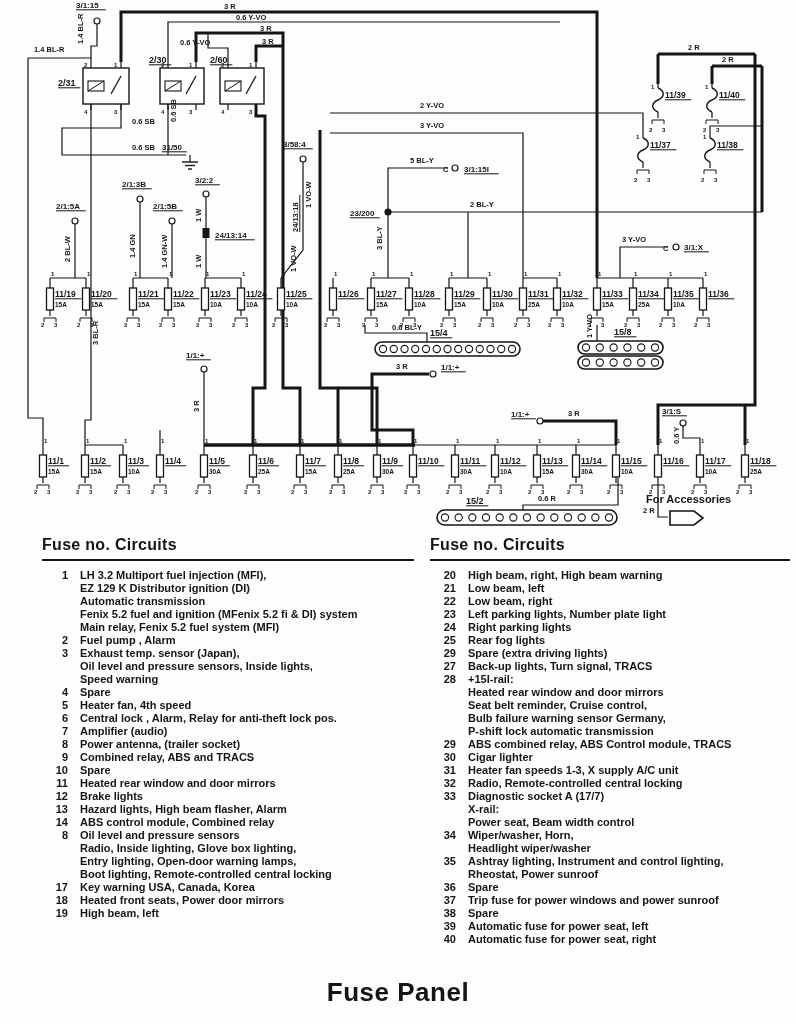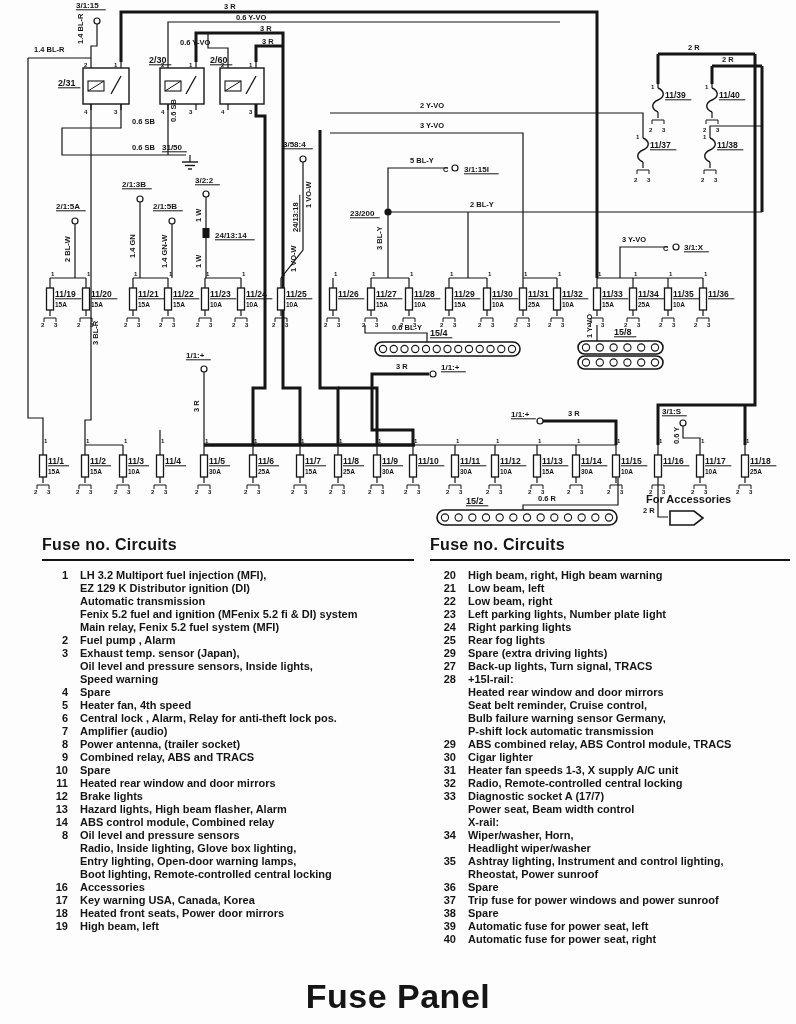--- a/index.html
+++ b/index.html
@@ -10,21 +10,21 @@
   .legend{position:absolute;top:536px;font-weight:bold;}
   .legend-left{left:42px;width:372px;}
   .legend-right{left:430px;width:360px;}
   .legend-header{font-size:16px;font-weight:bold;border-bottom:2px solid #151515;
                  padding-bottom:5px;margin-bottom:8px;letter-spacing:.3px;}
   .rows{font-size:11px;line-height:13px;}
   .item{display:flex;}
   .no{width:26px;text-align:right;padding-right:12px;flex-shrink:0;}
   .txt{flex:1;}
   .title{position:absolute;left:0;right:0;top:977px;text-align:center;
-         font-size:34px;font-weight:bold;letter-spacing:.5px;}
+         font-size:26px;font-weight:bold;letter-spacing:.5px;}
 </style>
 </head>
 <body>
 
 <div class="page">
   <svg id="diagram" width="796" height="540" viewBox="0 0 796 540">
       <g>
         <polyline points="168,62 168,22 560,22" fill="none" stroke="#151515" stroke-width="1.2" stroke-linejoin="miter"></polyline>
       </g>
       <g>
@@ -1051,26 +1051,20 @@
         <div class="item">
           <div class="no">8</div>
           <div class="txt">
             <div>Oil level and pressure sensors</div>
             <div>Radio, Inside lighting, Glove box lighting,</div>
             <div>Entry lighting, Open-door warning lamps,</div>
             <div>Boot lighting, Remote-controlled central locking</div>
           </div>
         </div>
         <div class="item">
-          <div class="no">16</div>
-          <div class="txt">
-            <div>Accessories</div>
-          </div>
-        </div>
-        <div class="item">
           <div class="no">17</div>
           <div class="txt">
             <div>Key warning USA, Canada, Korea</div>
           </div>
         </div>
         <div class="item">
           <div class="no">18</div>
           <div class="txt">
             <div>Heated front seats, Power door mirrors</div>
           </div>
@@ -1166,22 +1160,22 @@
         <div class="item">
           <div class="no">32</div>
           <div class="txt">
             <div>Radio, Remote-controlled central locking</div>
           </div>
         </div>
         <div class="item">
           <div class="no">33</div>
           <div class="txt">
             <div>Diagnostic socket A (17/7)</div>
+            <div>X-rail:</div>
             <div>Power seat, Beam width control</div>
-            <div>X-rail:</div>
           </div>
         </div>
         <div class="item">
           <div class="no">34</div>
           <div class="txt">
             <div>Wiper/washer, Horn,</div>
             <div>Headlight wiper/washer</div>
           </div>
         </div>
         <div class="item">

